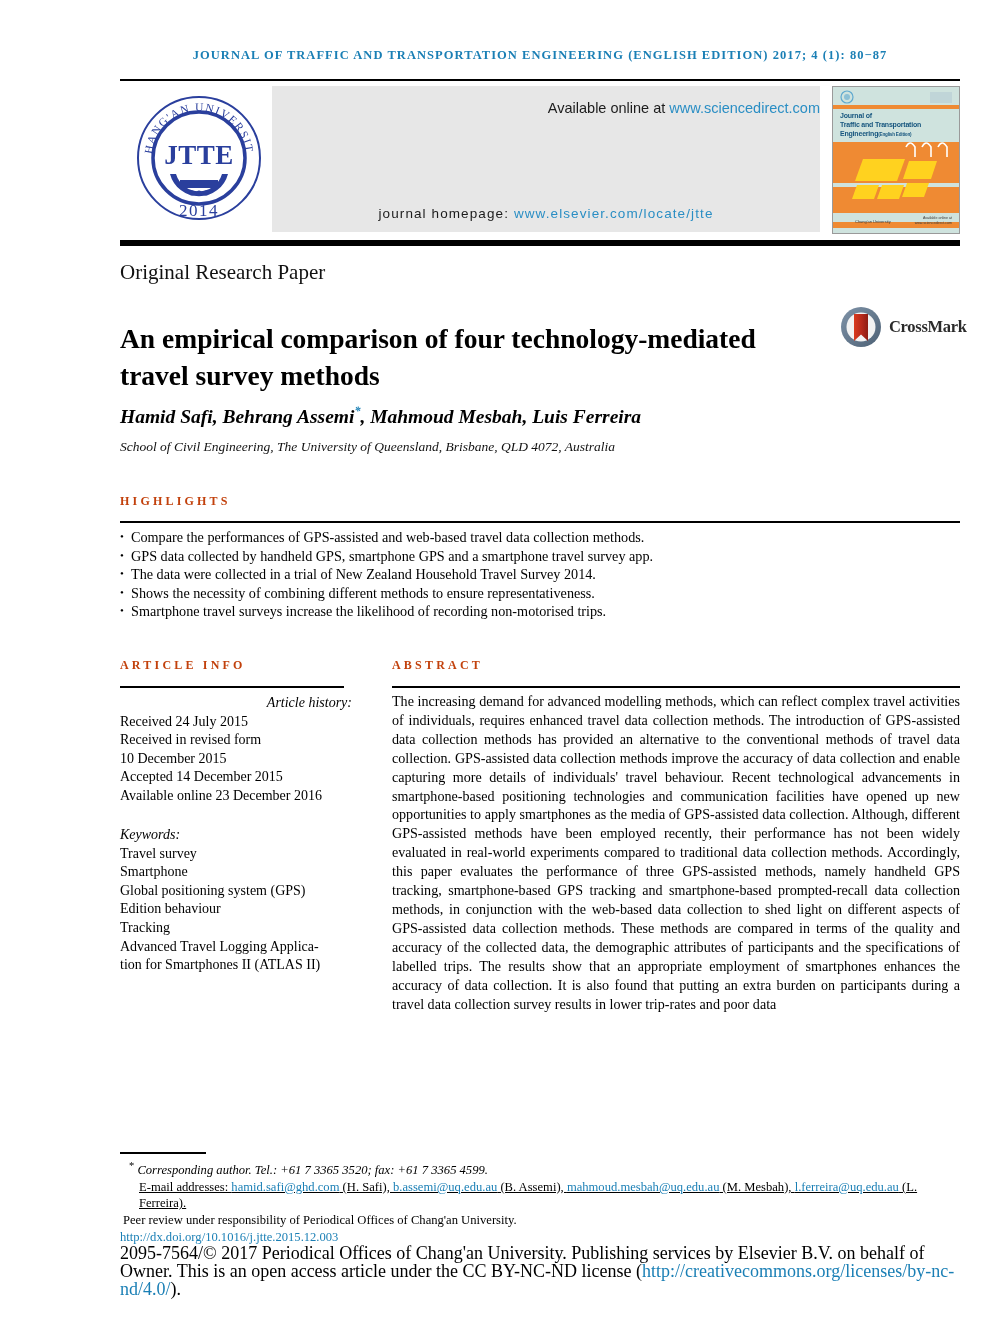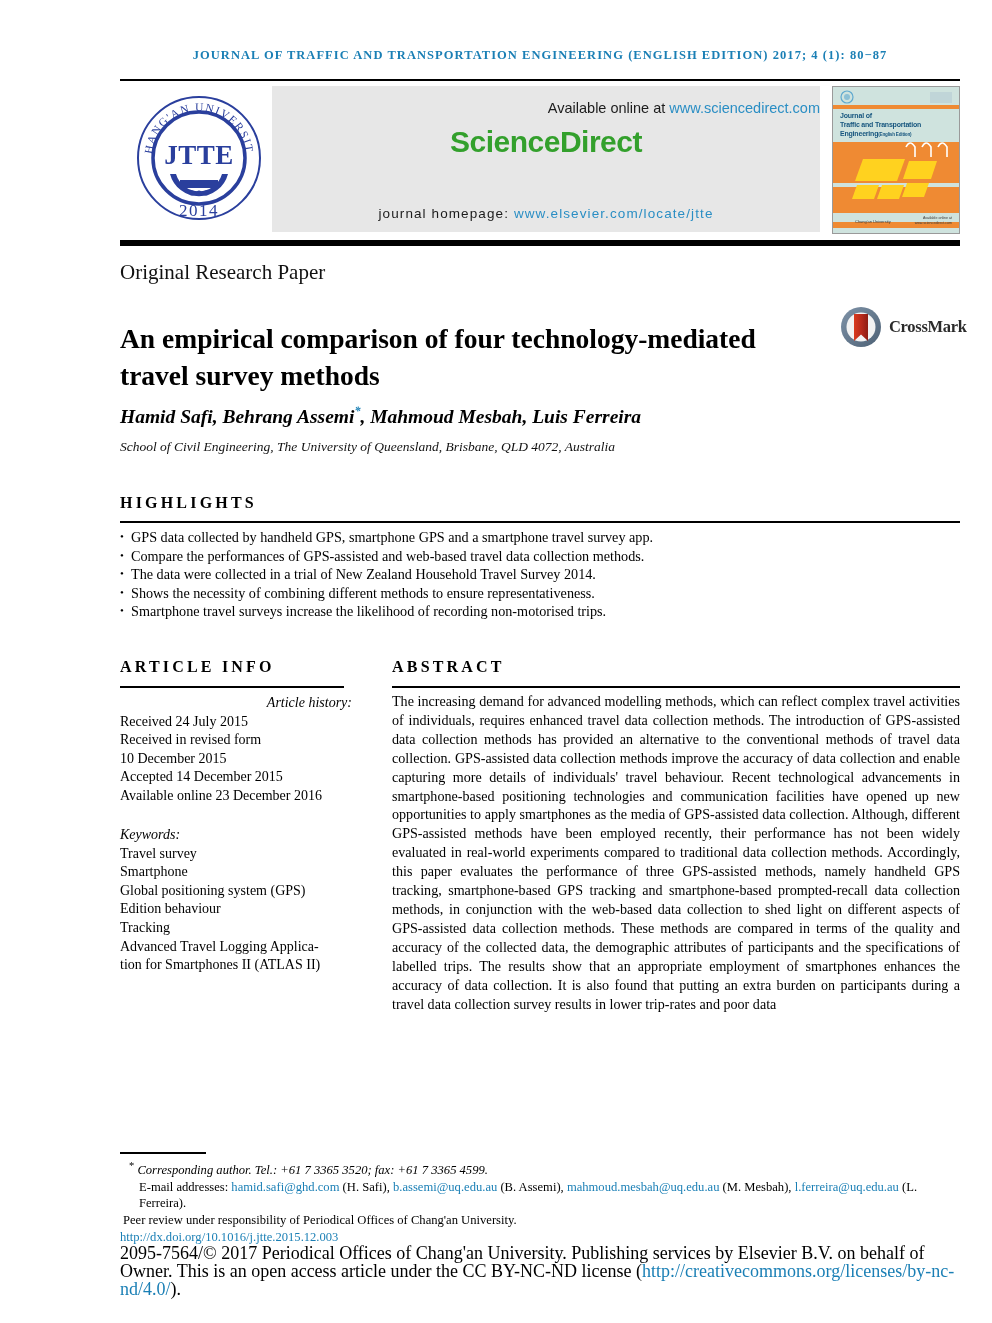--- a/index.html
+++ b/index.html
@@ -224,24 +224,24 @@
     left: 76px;
     top: 439px;
     font-size: 13.5px;
     font-style: italic;
     color: #111;
   }
 
   
   .sec-label {
     position: absolute;
-    font-size: 16px;
+    font-size: 12px;
     font-weight: bold;
     letter-spacing: 3.2px;
-    color: #000000;
+    color: #c2410c;
     font-family: "Liberation Serif", serif;
   }
   .hl-label { left: 76px; top: 494px; }
   .hl-rule {
     position: absolute;
     left: 76px; top: 521px;
     width: 840px; height: 2px;
     background: #000;
   }
   .hl-list {
@@ -333,21 +333,21 @@
     line-height: 16.6px;
     color: #000;
   }
   .footnotes .corr {
     font-style: italic;
     padding-left: 9px;
   }
   .footnotes .corr sup {
     font-style: normal;
   }
-  .footnotes .emails { padding-left: 19px; text-indent: 0; }
+  .footnotes .emails { padding-left: 19px; text-indent: 0; text-decoration: underline; }
   .footnotes .peer { padding-left: 3px; }
   .lnk { color: #1a7fb5; }
 
   .copyright {
     position: absolute;
     left: 76px;
     top: 1244px;
     width: 845px;
     font-size: 18px;
     line-height: 18px;
@@ -380,21 +380,20 @@
         <circle cx="72" cy="101" r="2.6" fill="#2a3f9d"></circle>
         <path id="arcBot" d="M 24 74 A 47 47 0 0 0 106 74" fill="none"></path>
         <text x="65" y="124" font-family="Liberation Serif, serif" font-size="17" fill="#2a3f9d" text-anchor="middle" letter-spacing="1.5">2014</text>
       </svg>
     </div>
 
     <div class="sd-box">
       <div class="sd-avail">
         <span>Available online at </span><span class="lnk">www.sciencedirect.com</span>
       </div>
-      <div class="sd-logo">ScienceDirect</div>
       <div class="sd-home">
         <span>journal homepage: </span><span class="lnk">www.elsevier.com/locate/jtte</span>
       </div>
     </div>
 
     <div class="cover-box">
       <div class="cover-band" style="top:18px;height:4px;"></div>
       <div class="cover-band" style="top:55px;height:86px;background:#ef8a33;"></div>
       <div class="cover-band" style="top:96px;height:4px;background:#cfe3de;"></div>
       <div class="cover-band" style="top:126px;height:9px;background:#cfe3de;"></div>
@@ -451,22 +450,22 @@
     </svg>
     <div class="cm-text">CrossMark</div>
   </div>
 
   <div class="authors"><span>Hamid Safi, Behrang Assemi</span><sup>*</sup><span>, Mahmoud Mesbah, Luis Ferreira</span></div>
   <div class="affil">School of Civil Engineering, The University of Queensland, Brisbane, QLD 4072, Australia</div>
 
   <div class="sec-label hl-label">HIGHLIGHTS</div>
   <div class="hl-rule"></div>
   <ul class="hl-list">
+    <li>Compare the performances of GPS-assisted and web-based travel data collection methods.</li>
     <li>GPS data collected by handheld GPS, smartphone GPS and a smartphone travel survey app.</li>
-    <li>Compare the performances of GPS-assisted and web-based travel data collection methods.</li>
     <li>The data were collected in a trial of New Zealand Household Travel Survey 2014.</li>
     <li>Shows the necessity of combining different methods to ensure representativeness.</li>
     <li>Smartphone travel surveys increase the likelihood of recording non-motorised trips.</li>
   </ul>
 
   <div class="sec-label ai-label">ARTICLE INFO</div>
   <div class="ai-rule"></div>
   <div class="ai-history">
     <div class="hdr">Article history:</div>
     <div>Received 24 July 2015</div>

